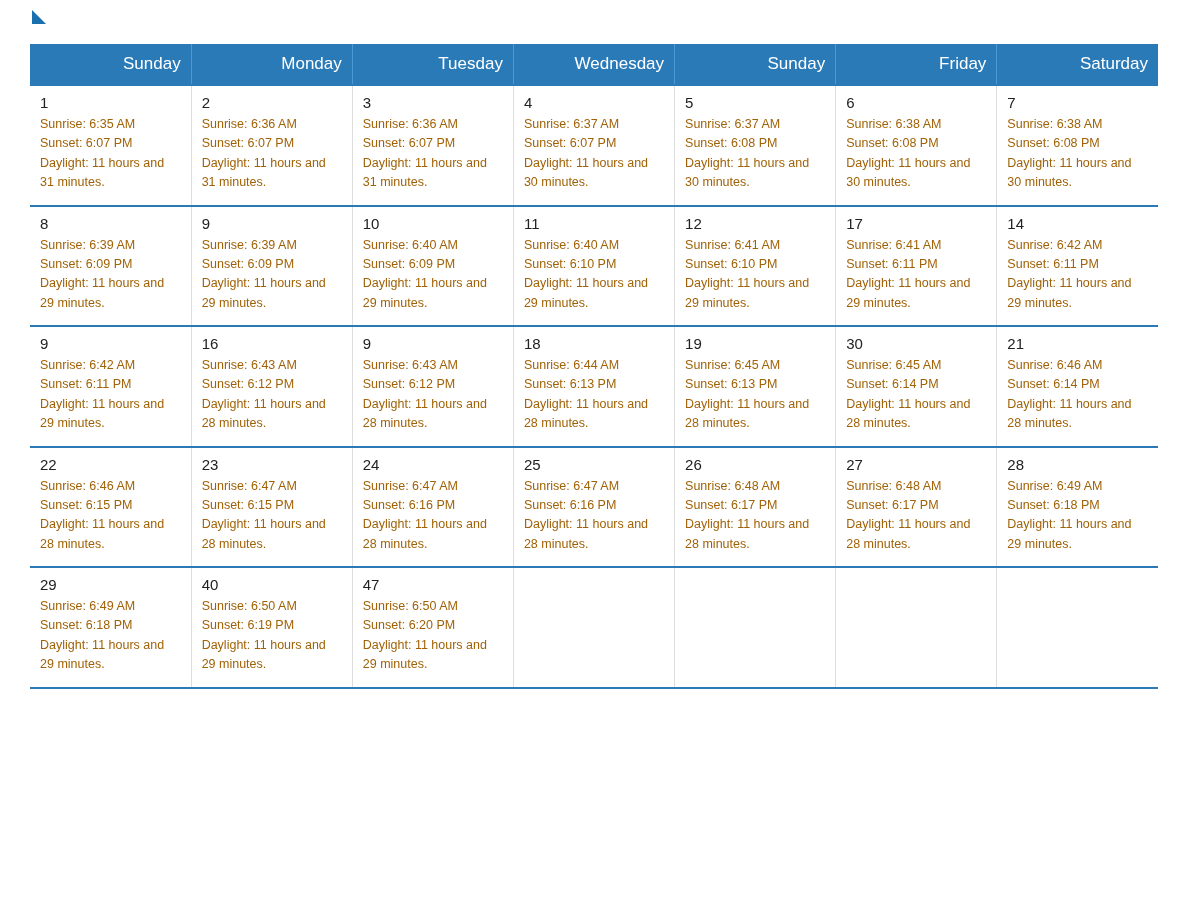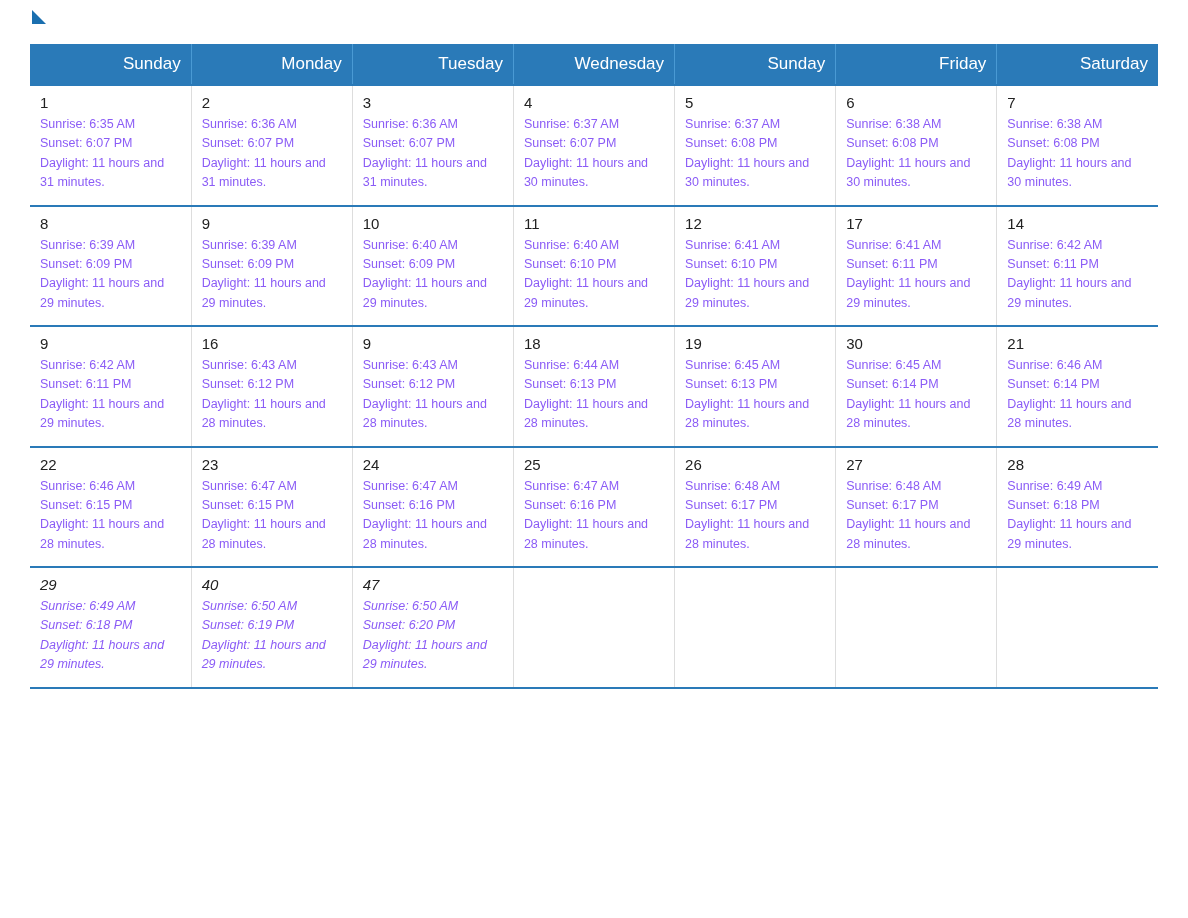--- a/index.html
+++ b/index.html
@@ -98,25 +98,24 @@
     .day-num {
       font-size: 15px;
       font-weight: normal;
       display: block;
       margin-bottom: 4px;
       color: #222;
     }
     .day-info {
       font-size: 12.5px;
       line-height: 1.55;
-      color: #8b5cf6;
+      color: #a16207;
     }
     tbody tr:last-child td {
       border-bottom: 2px solid #2a7ab8;
-      font-style: italic;
     }
   </style>
 </head>
 <body>
 
 <div class="header">
   <div class="logo-container">
     <div class="logo-top-row">
       <span class="logo-text-general"></span>
       <span class="logo-triangle"></span>

